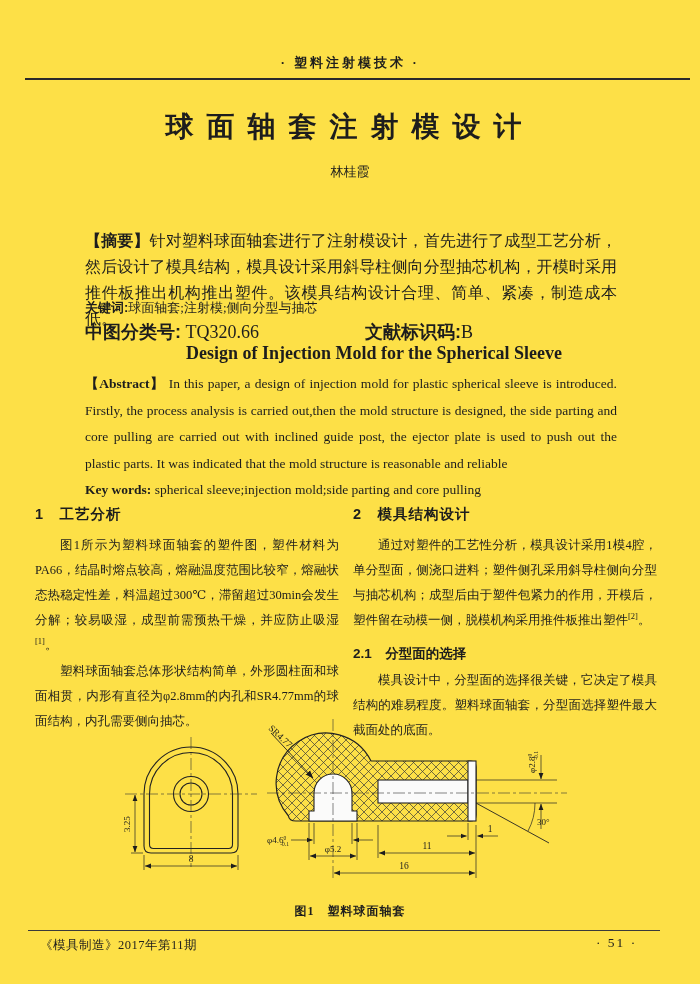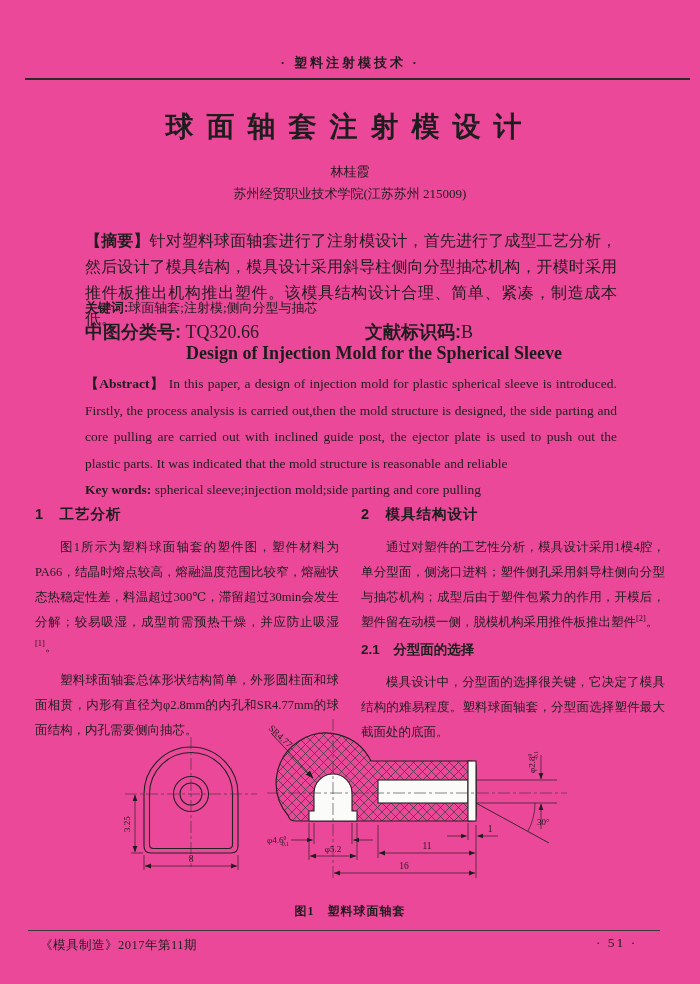--- a/index.html
+++ b/index.html
@@ -1,66 +1,65 @@
 <!DOCTYPE html>
 <html><head>
 <meta charset="utf-8">
 <style>
   html,body{margin:0;padding:0;}
   body{background:#e8e8e6;}
   .page{
     position:relative; width:700px; height:984px; margin:0 auto;
-    background:#ec4899; color:#1d1d1d; overflow:hidden;
+    background:#fde047; color:#1d1d1d; overflow:hidden;
     font-family:"Liberation Serif","DejaVu Serif",serif;
   }
   .abs{position:absolute;}
   .center{text-align:center; left:0; width:700px;}
   .topic{top:54px; font-size:13px; font-weight:bold; letter-spacing:3px;}
   .rule-top{top:78px; left:25px; width:665px; border-top:2px solid #2a2a2a; height:0;}
   .cn-title{top:108px; font-size:28px; font-weight:bold; letter-spacing:13px;}
   .author{top:163px; font-size:13px;}
   .affil{top:185px; font-size:13px;}
   .block{left:85px; width:532px;}
   .cn-abs{top:228px; font-size:16px; line-height:26px; text-align:justify;}
   .cn-abs .lbl{font-weight:bold; font-family:"Liberation Sans","DejaVu Sans",sans-serif;}
   .kw{top:295px; font-size:13px; line-height:26px;}
   .kw b, .clc b{font-family:"Liberation Sans","DejaVu Sans",sans-serif;}
   .clc{top:320px; font-size:18px; display:flex; gap:8px;}
   .clc .gap{display:inline-block; width:90px;}
   .en-title{top:343px; font-size:18px; font-weight:bold;padding-left:24px;}
   .en-abs{top:371px; font-size:13.5px; line-height:26.5px; text-align:justify;}
   .en-abs .lbl,.en-abs .kwlbl{font-weight:bold;}
-  .cols{top:500px; left:35px; width:630px; display:flex; gap:22px;}
+  .cols{top:500px; left:35px; width:630px; display:flex; gap:14px;}
   .col{width:304px; font-size:12.5px; line-height:25px; text-align:justify;}
   .col h3{margin:2px 0 6px 0; font-size:14.5px; font-weight:bold;
           font-family:"Liberation Sans","DejaVu Sans",sans-serif; letter-spacing:1px;}
-  .col h4{margin:2px 0 2px 0; font-size:13.5px; font-weight:bold;
+  .col h4{margin:8px 0 2px 0; font-size:13.5px; font-weight:bold;
           font-family:"Liberation Sans","DejaVu Sans",sans-serif;}
-  .col p{margin:8px 0 1px 0; text-indent:2em;}
+  .col p{margin:0 0 1px 0; text-indent:2em;}
   sup.ref{font-size:8.5px; vertical-align:super; line-height:0;}
   .figure{top:712px; left:121px; width:460px; height:192px;}
   .caption{top:903px; font-size:12px; font-weight:bold; letter-spacing:1px;}
   .rule-bot{top:930px; left:28px; width:632px; border-top:1.2px solid #3a3a3a; height:0;}
   .foot-j{top:937px; left:40px; font-size:12.5px; letter-spacing:0.5px;}
   .foot-w{top:955px; left:50px; font-size:12.5px;
           font-family:"Liberation Sans","DejaVu Sans",sans-serif; color:#2b2b2b;margin-top:34px;}
   .foot-p{top:935px; left:596px; font-size:13.5px; letter-spacing:2px;}
   svg text{font-family:"Liberation Serif","DejaVu Serif",serif; fill:#1d1d1d;}
 </style>
 </head>
 <body>
 
 <div class="page">
 
   <div class="abs center topic">· 塑料注射模技术 ·</div>
   <div class="abs rule-top"></div>
 
   <div class="abs center author">林桂霞</div>
   <div class="abs center cn-title">球面轴套注射模设计</div>
-  <div class="abs center affil">苏州经贸职业技术学院(江苏苏州  215009)</div>
 
   <div class="abs block cn-abs">
     <span class="lbl">【摘要】</span><span>针对塑料球面轴套进行了注射模设计，首先进行了成型工艺分析，然后设计了模具结构，模具设计采用斜导柱侧向分型抽芯机构，开模时采用推件板推出机构推出塑件。该模具结构设计合理、简单、紧凑，制造成本低。</span>
   </div>
 
   <div class="abs block kw">
     <b>关键词:</b><span>球面轴套;注射模;侧向分型与抽芯</span>
   </div>
 
   <div class="abs block clc">

